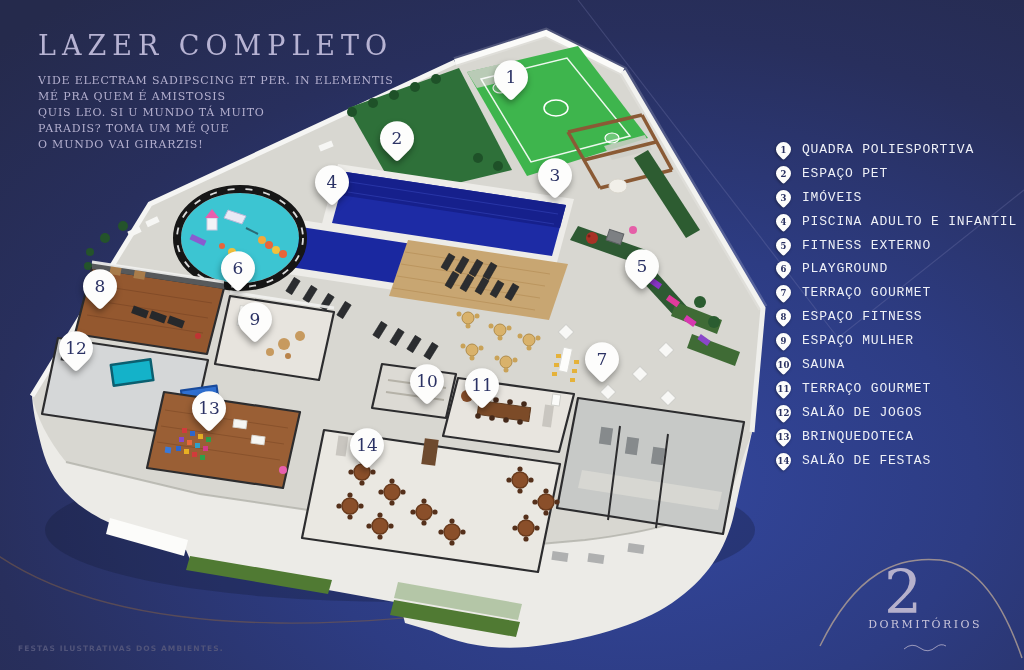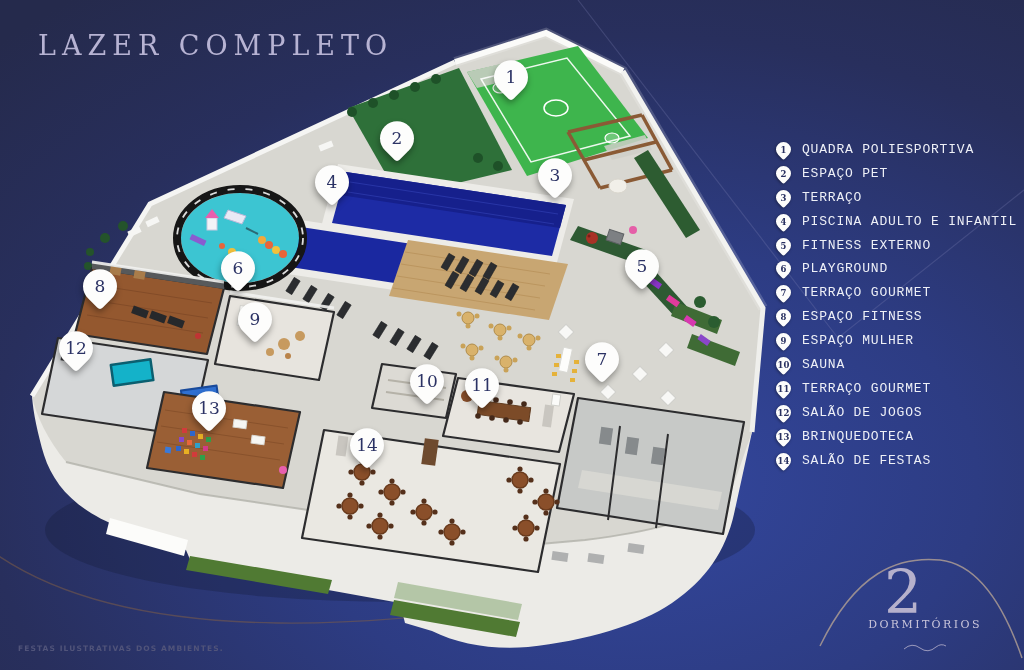--- a/index.html
+++ b/index.html
@@ -386,20 +386,27 @@
       <circle cx="515" cy="528" r="2.6"></circle>
           <circle cx="537" cy="528" r="2.6"></circle>
           <circle cx="526" cy="517" r="2.6"></circle>
           <circle cx="526" cy="539" r="2.6"></circle>
     </g>
   </g>
 </svg>
 
 <div class="hdr">
   <h1>LAZER COMPLETO</h1>
+  <div class="sub">
+    <div>VIDE ELECTRAM SADIPSCING ET PER. IN ELEMENTIS</div>
+    <div>MÉ PRA QUEM É AMISTOSIS</div>
+    <div>QUIS LEO. SI U MUNDO TÁ MUITO</div>
+    <div>PARADIS? TOMA UM MÉ QUE</div>
+    <div>O MUNDO VAI GIRARZIS!</div>
+  </div>
 </div>
 
 <div class="pin" style="left:511px;top:79px">
       <span>1</span>
     </div>
 <div class="pin" style="left:397px;top:140px">
       <span>2</span>
     </div>
 <div class="pin" style="left:555px;top:177px">
       <span>3</span>
@@ -448,21 +455,21 @@
   <div class="lrow">
         <div class="ldia">
           <span>2</span>
         </div>
         <div class="llabel">ESPAÇO PET</div>
       </div>
   <div class="lrow">
         <div class="ldia">
           <span>3</span>
         </div>
-        <div class="llabel">TERRAÇO</div>
+        <div class="llabel">IMÓVEIS</div>
       </div>
   <div class="lrow">
         <div class="ldia">
           <span>4</span>
         </div>
         <div class="llabel">PISCINA ADULTO E INFANTIL</div>
       </div>
   <div class="lrow">
         <div class="ldia">
           <span>5</span>

